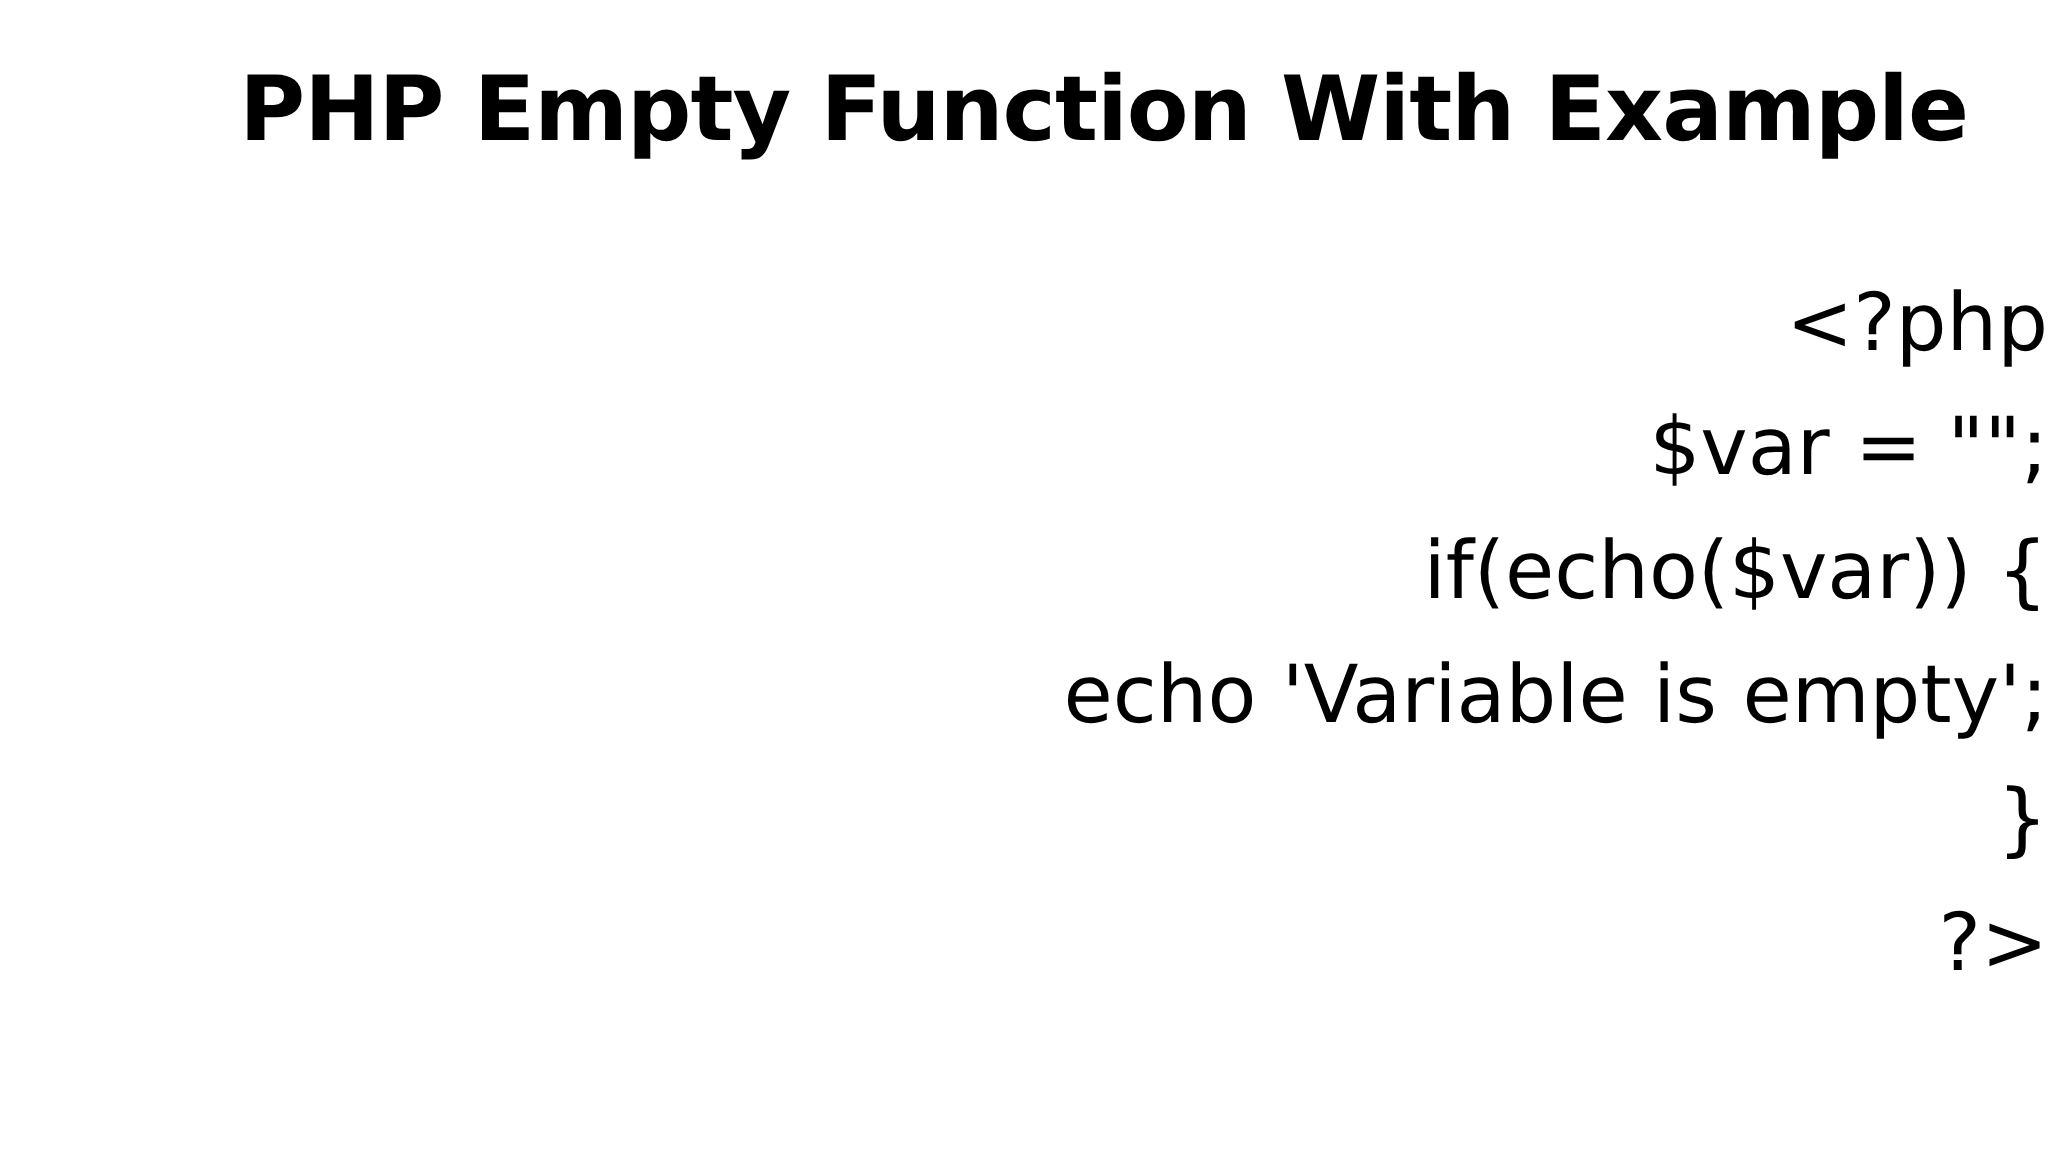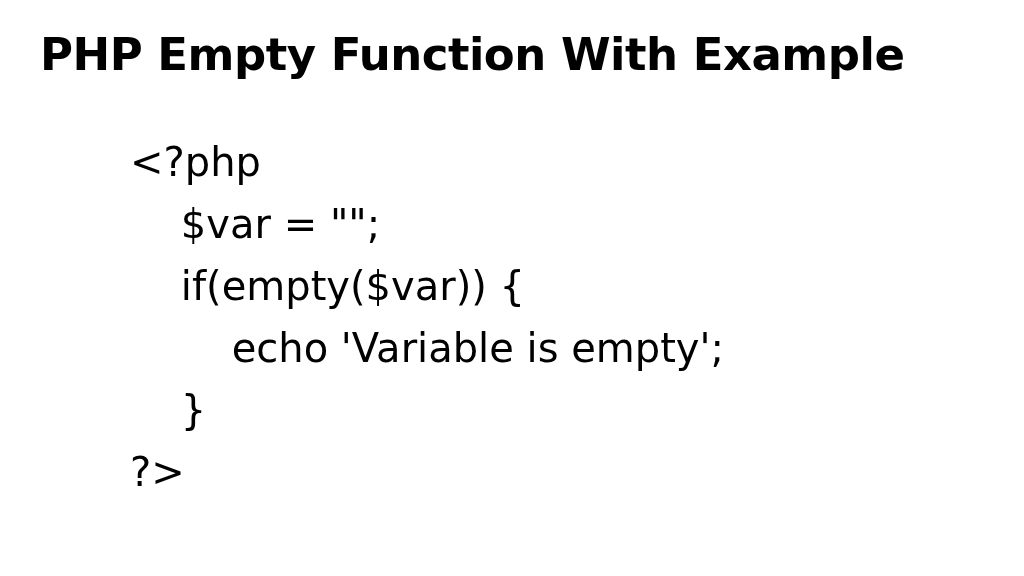--- a/index.html
+++ b/index.html
@@ -1,18 +1,19 @@
 <!DOCTYPE html>
 <html><head>
   <meta charset="utf-8">
   <style>
     * {
       margin: 0;
       padding: 0;
       box-sizing: border-box;
+      text-align: right;
     }
     body {
       width: 1024px;
       height: 576px;
       background: #ffffff;
       font-family: "DejaVu Sans", "Liberation Sans", Arial, sans-serif;
       color: #000000;
       overflow: hidden;
     }
     .title {
@@ -30,16 +31,16 @@
       font-family: "DejaVu Sans", "Liberation Sans", Arial, sans-serif;
     }
   </style>
 </head>
 <body>
 
 <h1 class="title">PHP Empty Function With Example</h1>
 
 <div class="code-block"><span>&lt;?php</span>
 <span>    $var = "";</span>
-<span>    if(empty($var)) {</span>
+<span>    if(echo($var)) {</span>
 <span>        echo 'Variable is empty';</span>
 <span>    }</span>
 <span>?&gt;</span></div>
 
 </body></html>

